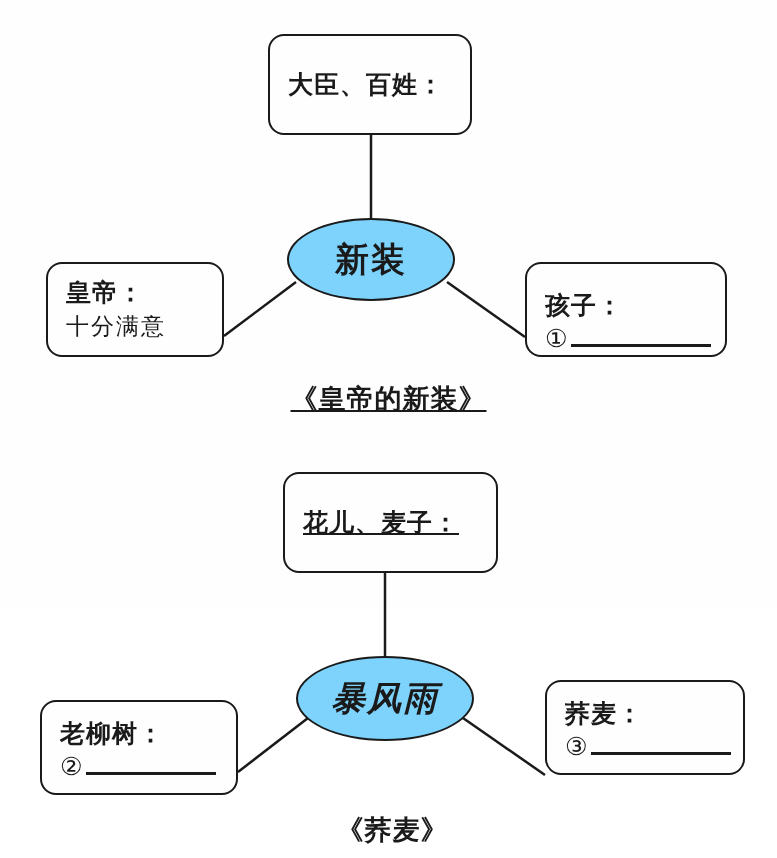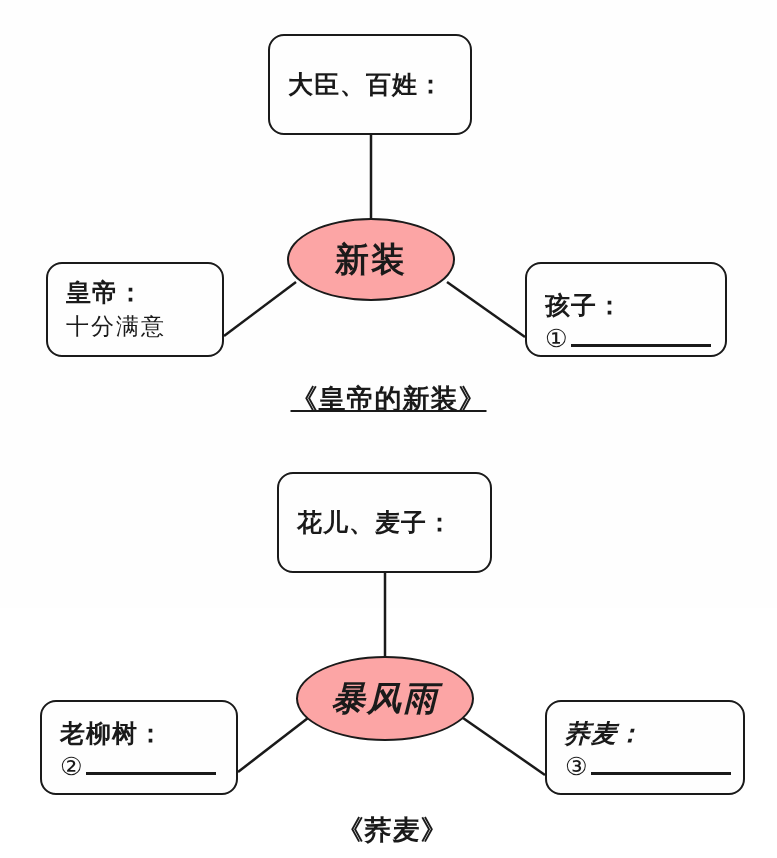--- a/index.html
+++ b/index.html
@@ -71,21 +71,21 @@
   .blank-rule {
     display: inline-block;
     height: 0;
     border-bottom: 3px solid #1a1a1a;
     margin-left: 4px;
     margin-bottom: 3px;
   }
   .ellipse {
     position: absolute;
     box-sizing: border-box;
-    background: #fca5a5;
+    background: #7dd3fc;
     border: 2.5px solid #1a1a1a;
     border-radius: 50%;
     display: flex;
     align-items: center;
     justify-content: center;
     z-index: 4;
   }
   .ellipse-label {
     font-size: 34px;
     font-weight: bold;
@@ -103,23 +103,23 @@
   }
 
   
   #d1-top    { left: 268px; top: 34px;  width: 204px; height: 101px; }
   #d1-left   { left: 46px;  top: 262px; width: 178px; height: 95px;  }
   #d1-right  { left: 525px; top: 262px; width: 202px; height: 95px; justify-content: flex-end;  }
   #d1-center { left: 287px; top: 218px; width: 168px; height: 83px;  }
   #d1-caption{ left: 0;     top: 381px; text-decoration: underline; }
 
   
-  #d2-top    { left: 277px; top: 472px; width: 215px; height: 101px; }
+  #d2-top    { left: 283px; top: 472px; width: 215px; height: 101px; text-decoration: underline; }
   #d2-left   { left: 40px;  top: 700px; width: 198px; height: 95px;  }
-  #d2-right  { left: 545px; top: 700px; width: 200px; height: 95px; font-style: italic;  }
+  #d2-right  { left: 545px; top: 680px; width: 200px; height: 95px;  }
   #d2-center { left: 296px; top: 656px; width: 178px; height: 85px; font-style: italic;  }
   #d2-caption{ left: 4px;     top: 812px; }
 </style>
 </head>
 <body>
 
 <div id="page">
 
   <svg class="edges" viewBox="0 0 777 858" width="777" height="858">
 

